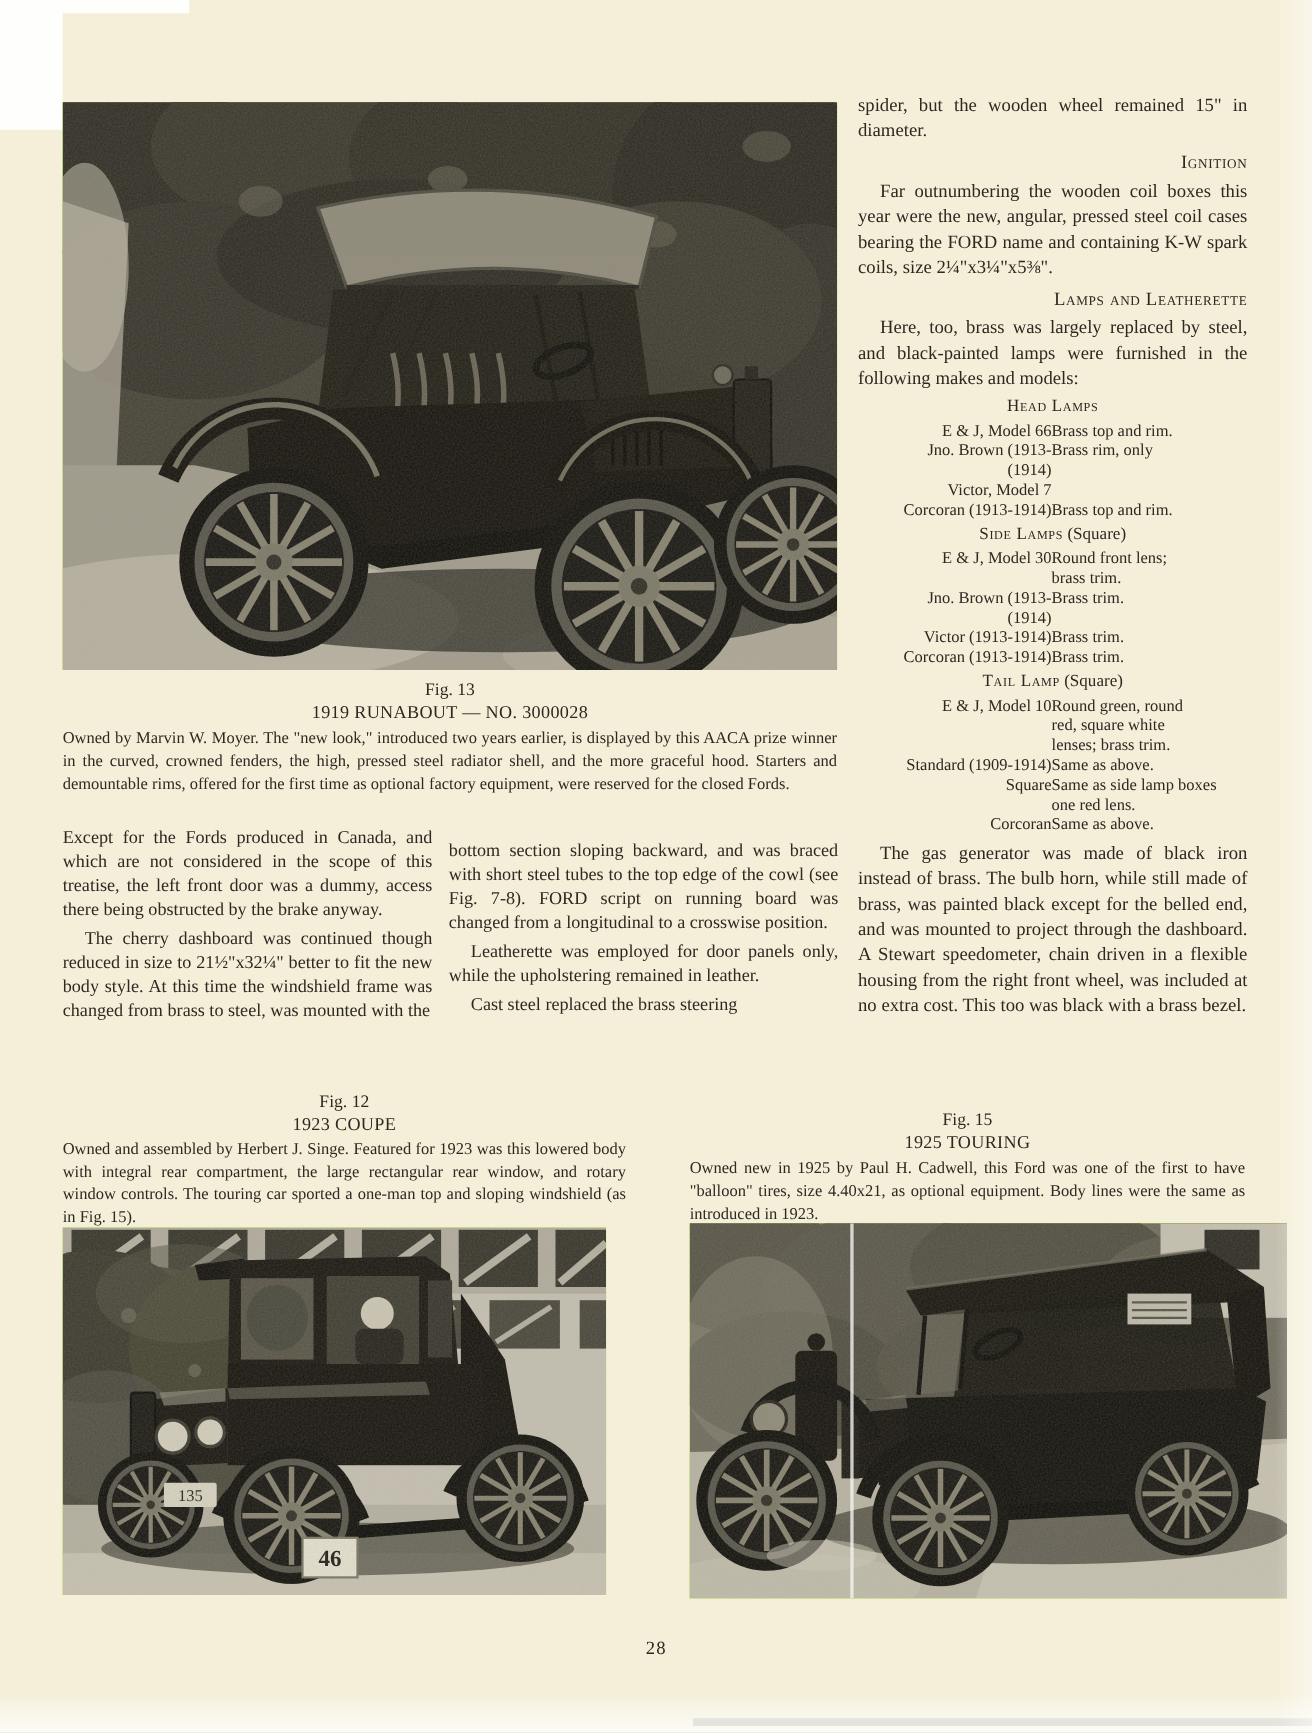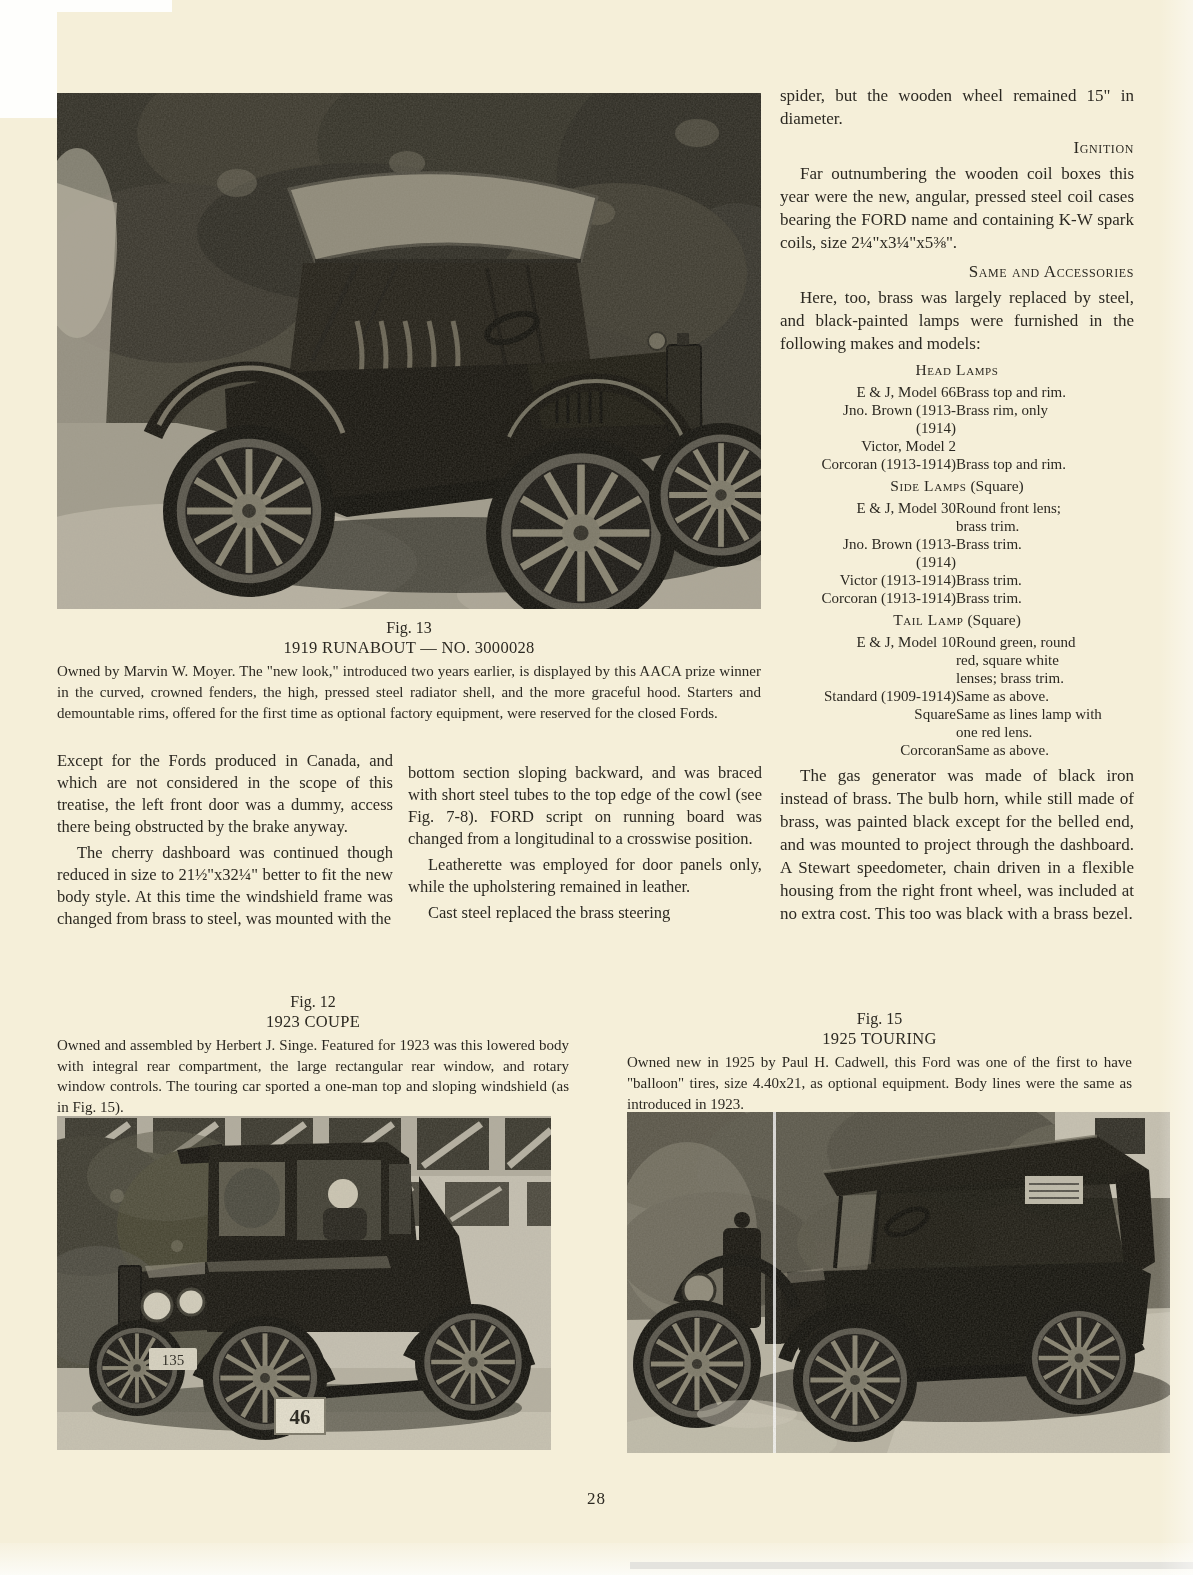--- a/index.html
+++ b/index.html
@@ -155,36 +155,36 @@
   <div class="col" id="col-mid">
     <p>bottom section sloping backward, and was braced with short steel tubes to the top edge of the cowl (see Fig. 7-8). FORD script on running board was changed from a longitudinal to a crosswise position.</p>
     <p class="indent">Leatherette was employed for door panels only, while the upholstering remained in leather.</p>
     <p class="indent">Cast steel replaced the brass steering</p>
   </div>
 
   <div class="col" id="col-right">
     <p>spider, but the wooden wheel remained 15" in diameter.</p>
     <div class="heading">Ignition</div>
     <p class="indent">Far outnumbering the wooden coil boxes this year were the new, angular, pressed steel coil cases bearing the FORD name and containing K-W spark coils, size 2¼"x3¼"x5⅜".</p>
-    <div class="heading">Same and Accessories</div>
+    <div class="heading">Lamps and Leatherette</div>
     <p class="indent">Here, too, brass was largely replaced by steel, and black-painted lamps were furnished in the following makes and models:</p>
 
     <div>
       <div class="lamp-heading"><span class="sc">Head Lamps</span><span></span></div>
       <div class="lamp-row">
           <div class="c1">E &amp; J, Model 66</div>
           <div class="c2">Brass top and rim.</div>
         </div>
       <div class="lamp-row">
           <div class="c1">Jno. Brown (1913-
 &nbsp;&nbsp;&nbsp;&nbsp;&nbsp;&nbsp;&nbsp;&nbsp;&nbsp;&nbsp;&nbsp;&nbsp;(1914)</div>
           <div class="c2">Brass rim, only</div>
         </div>
       <div class="lamp-row">
-          <div class="c1">Victor, Model 2</div>
+          <div class="c1">Victor, Model 7</div>
           <div class="c2"></div>
         </div>
       <div class="lamp-row">
           <div class="c1">Corcoran (1913-1914)</div>
           <div class="c2">Brass top and rim.</div>
         </div>
     </div>
 
     <div>
       <div class="lamp-heading"><span class="sc">Side Lamps</span><span> (Square)</span></div>
@@ -215,21 +215,21 @@
           <div class="c2">Round green, round
 red, square white
 lenses; brass trim.</div>
         </div>
       <div class="lamp-row">
           <div class="c1">Standard (1909-1914)</div>
           <div class="c2">Same as above.</div>
         </div>
       <div class="lamp-row">
           <div class="c1">Square</div>
-          <div class="c2">Same as lines lamp with
+          <div class="c2">Same as side lamp boxes
 one red lens.</div>
         </div>
       <div class="lamp-row">
           <div class="c1">Corcoran</div>
           <div class="c2">Same as above.</div>
         </div>
     </div>
 
     <p class="indent" style="margin-top:5px;">The gas generator was made of black iron instead of brass. The bulb horn, while still made of brass, was painted black except for the belled end, and was mounted to project through the dashboard. A Stewart speedometer, chain driven in a flexible housing from the right front wheel, was included at no extra cost. This too was black with a brass bezel.</p>
   </div>

